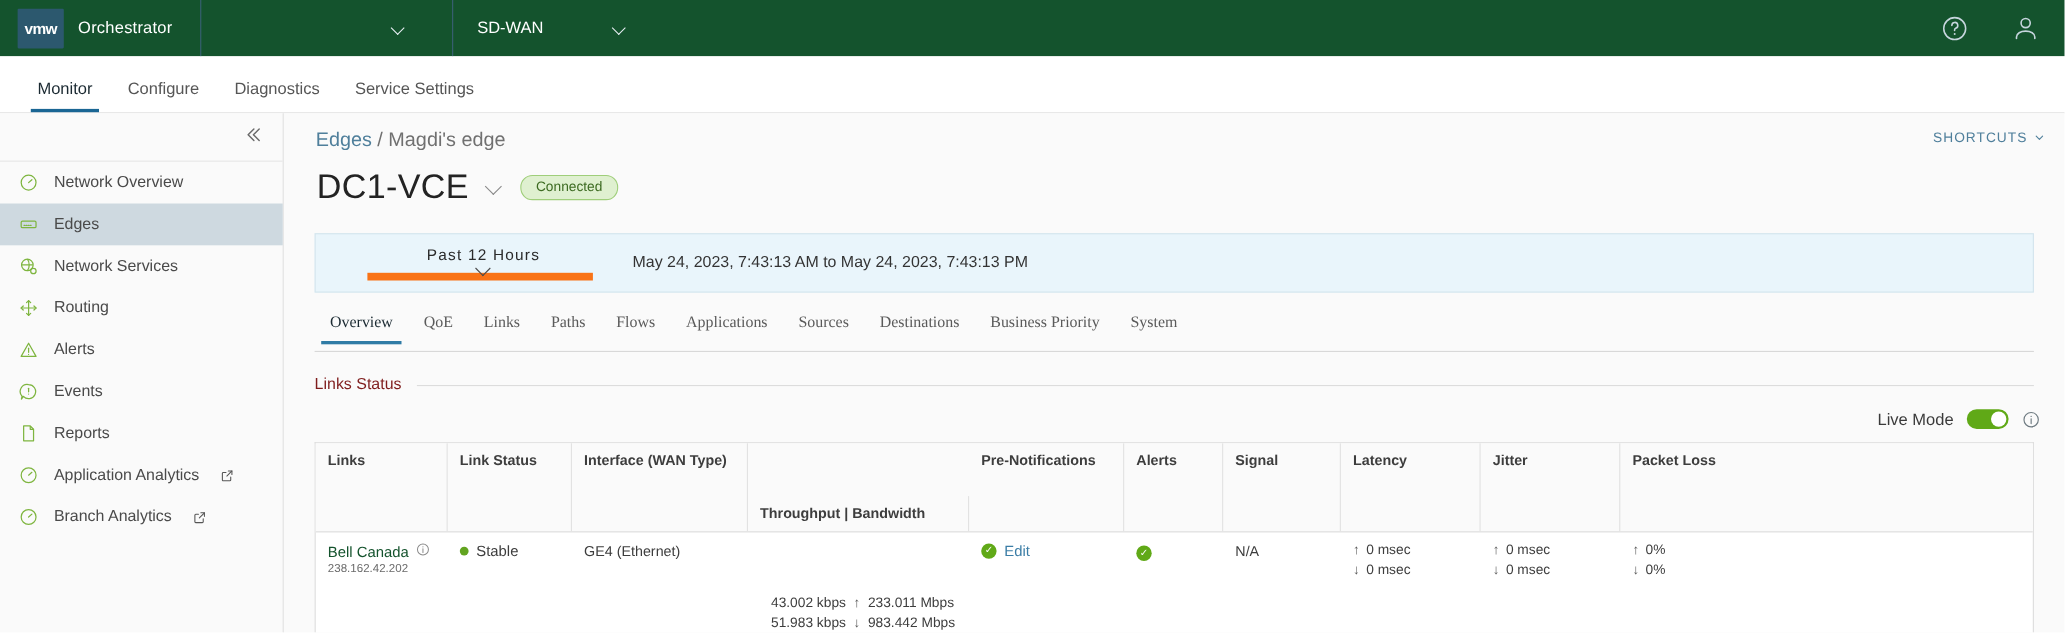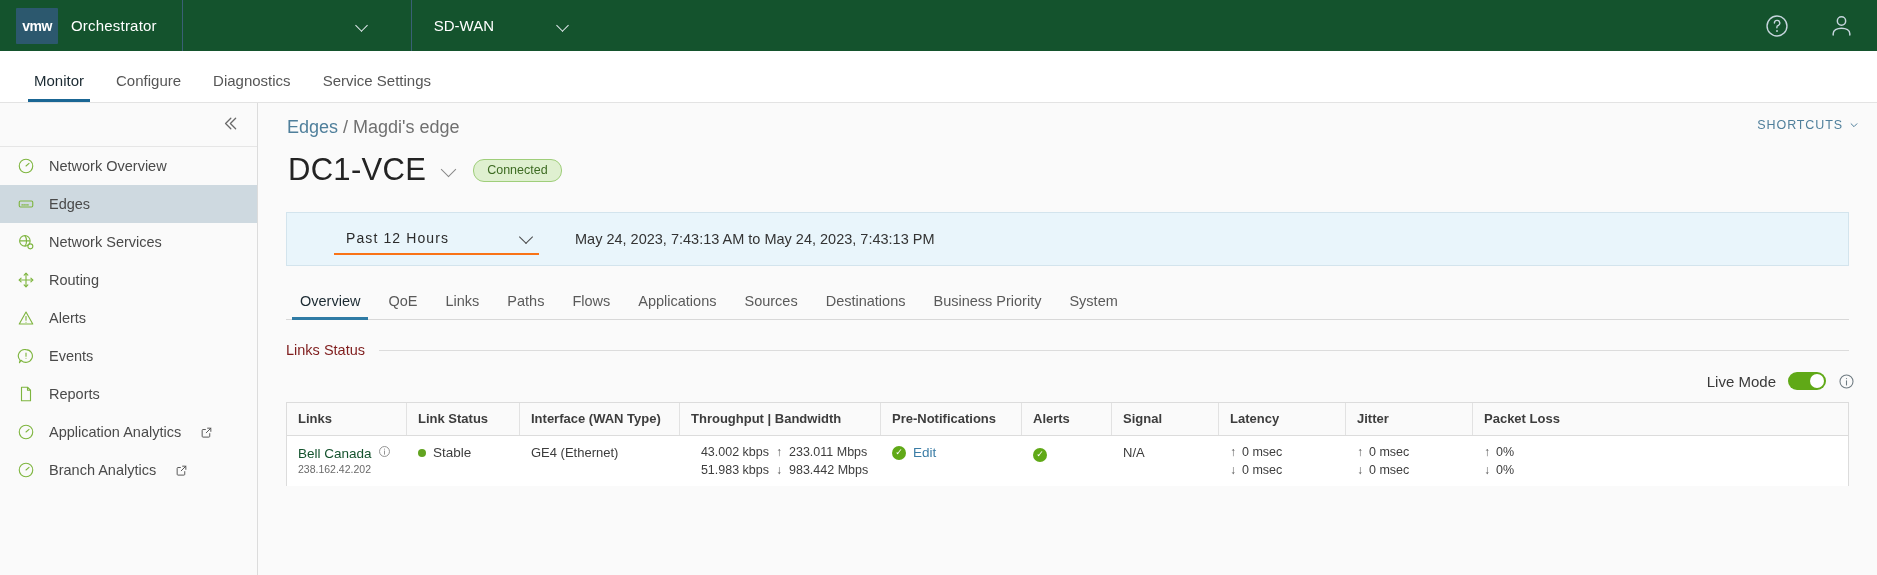--- a/index.html
+++ b/index.html
@@ -87,34 +87,34 @@
   }
   .badge {
     background: #dff0d0; border: 1px solid #9fce7a; color: #3d6b22;
     border-radius: 11px; padding: 3px 13px 4px 13px; font-size: 12.5px;
   }
   .timebar {
     margin: 24px 28px 0 28px; height: 54px; background: #e9f5fb;
     border: 1px solid #d3e4ed; display: flex; align-items: center;
   }
   .time-select {
-    margin-left: 47px; width: 205px; border-bottom: 2px solid #f97316;
+    margin-left: 47px; width: 205px; border-bottom: 7px solid #f97316;
     height: 32px; display: flex; align-items: center; justify-content: space-between;
-    padding: 0 6px 0 12px; cursor: pointer;
+    padding: 0 6px 0 12px; cursor: pointer; flex-direction: column;
   }
   .time-select .tlab { font-size: 14px; color: #2b2b2b; letter-spacing: 1.1px; }
   .tchev { width: 12px; height: 12px; position: relative; }
   .tchev::after {
     content: ""; position: absolute; left: 0; top: 0; width: 9px; height: 9px;
     border-right: 1.6px solid #4a4a4a; border-bottom: 1.6px solid #4a4a4a; transform: rotate(45deg);
   }
   .time-range { margin-left: 36px; font-size: 14.5px; color: #333; }
   .subtabs {
-    display: flex; align-items: flex-end; margin: 19px 28px 0 28px;
-    border-bottom: 1px solid #d8d8d8; height: 35px;
+    display: flex; align-items: flex-start; margin: 19px 28px 0 28px;
+    border-bottom: 1px solid #d8d8d8; height: 35px; font-family: Liberation Serif, serif;
   }
   .subtab {
     font-size: 14.5px; color: #5a5a5a; padding: 0 14px 10px 14px;
     cursor: pointer; position: relative; white-space: nowrap;
   }
   .subtab.active { color: #1b2a32; }
   .subtab.active::after {
     content: ""; position: absolute; left: 6px; right: 6px; bottom: -1px;
     height: 3px; background: #2f7ba5;
   }
@@ -144,21 +144,21 @@
   .th {
     font-size: 13px; color: #3d3d3d; font-weight: bold; padding: 8px 11px 9px 11px;
     border-right: 1px solid #e2e2e2; white-space: nowrap;
   }
   .th:last-child { border-right: none; }
   .tbl-row { display: flex; align-items: flex-start; }
   .td { font-size: 13px; color: #3d3d3d; padding: 9px 11px 9px 11px; }
   .c-links  { width: 120px; }
   .c-status { width: 113px; }
   .c-iface  { width: 160px; }
-  .c-tput   { width: 201px; }
+  .c-tput   { width: 201px; margin-top: 48px; }
   .c-prenot { width: 141px; }
   .c-alerts { width: 90px; }
   .c-signal { width: 107px; }
   .c-lat    { width: 127px; }
   .c-jit    { width: 127px; }
   .c-loss   { width: 127px; }
   .link-name { display: flex; align-items: center; gap: 6px; color: #14532d; font-size: 13.5px; }
   .link-ip { font-size: 10.5px; color: #6a6a6a; margin-top: 2px; }
   .dot { width: 8px; height: 8px; border-radius: 50%; background: #62a420;
     display: inline-block; margin-right: 7px; }

